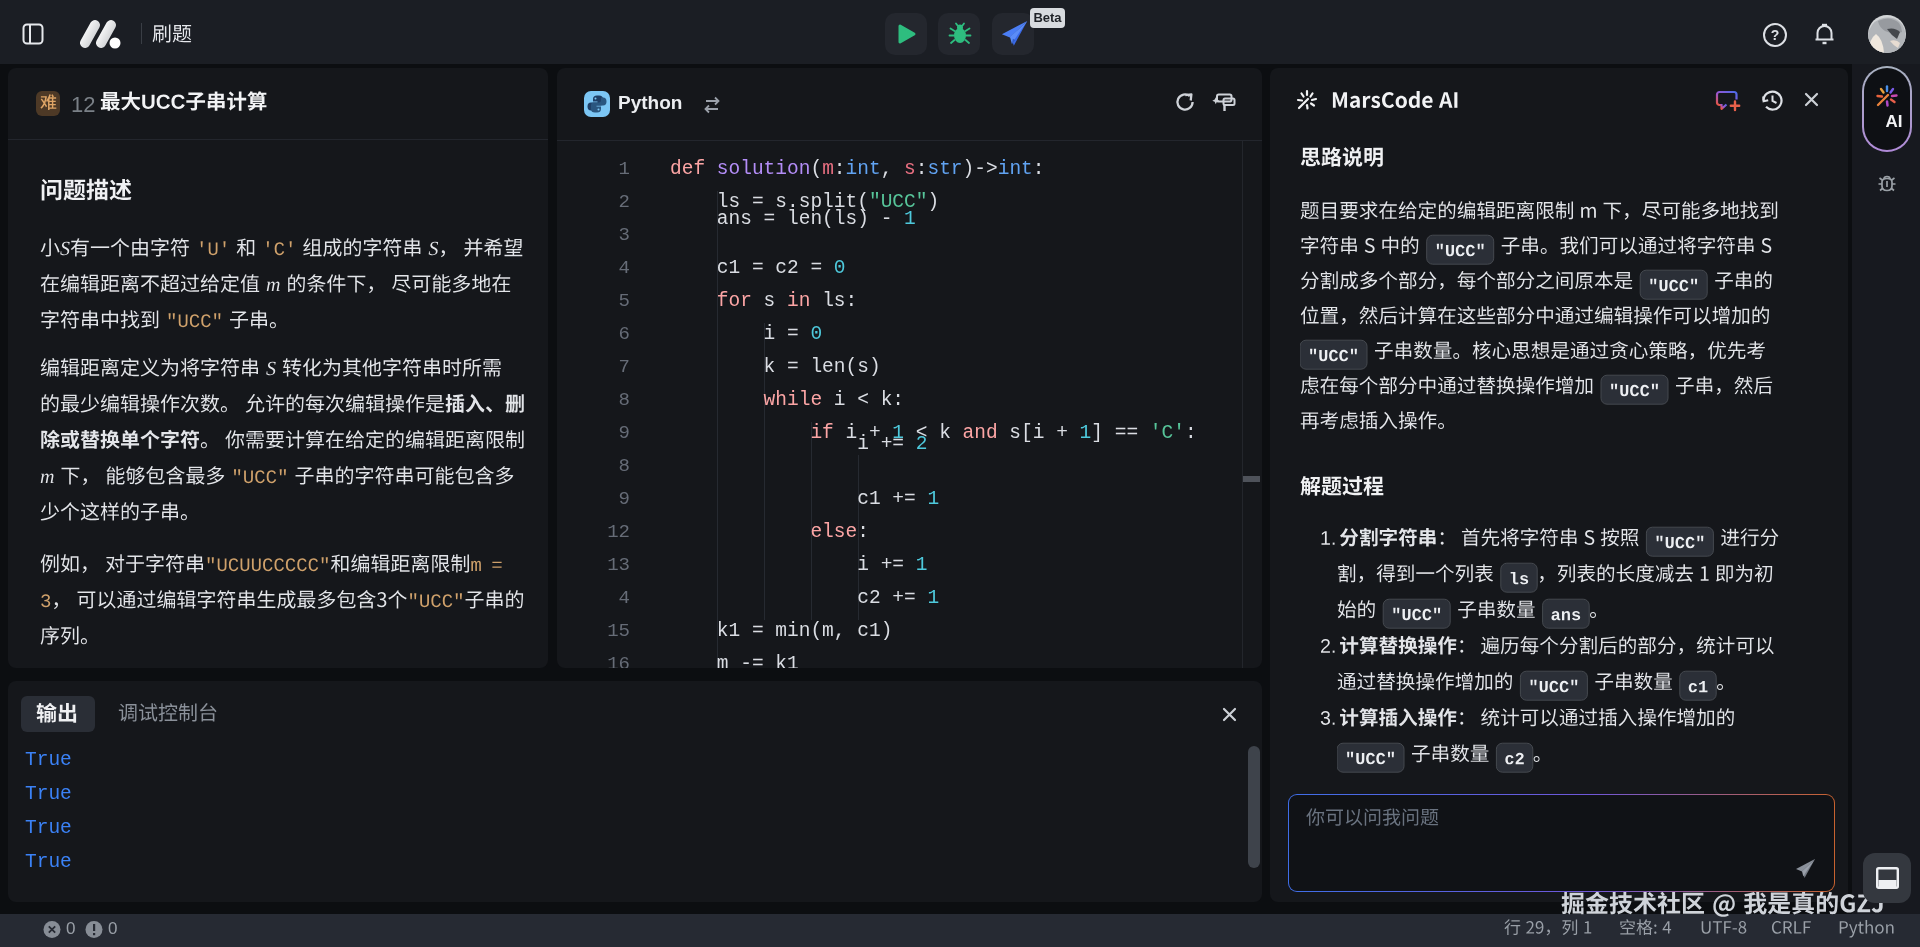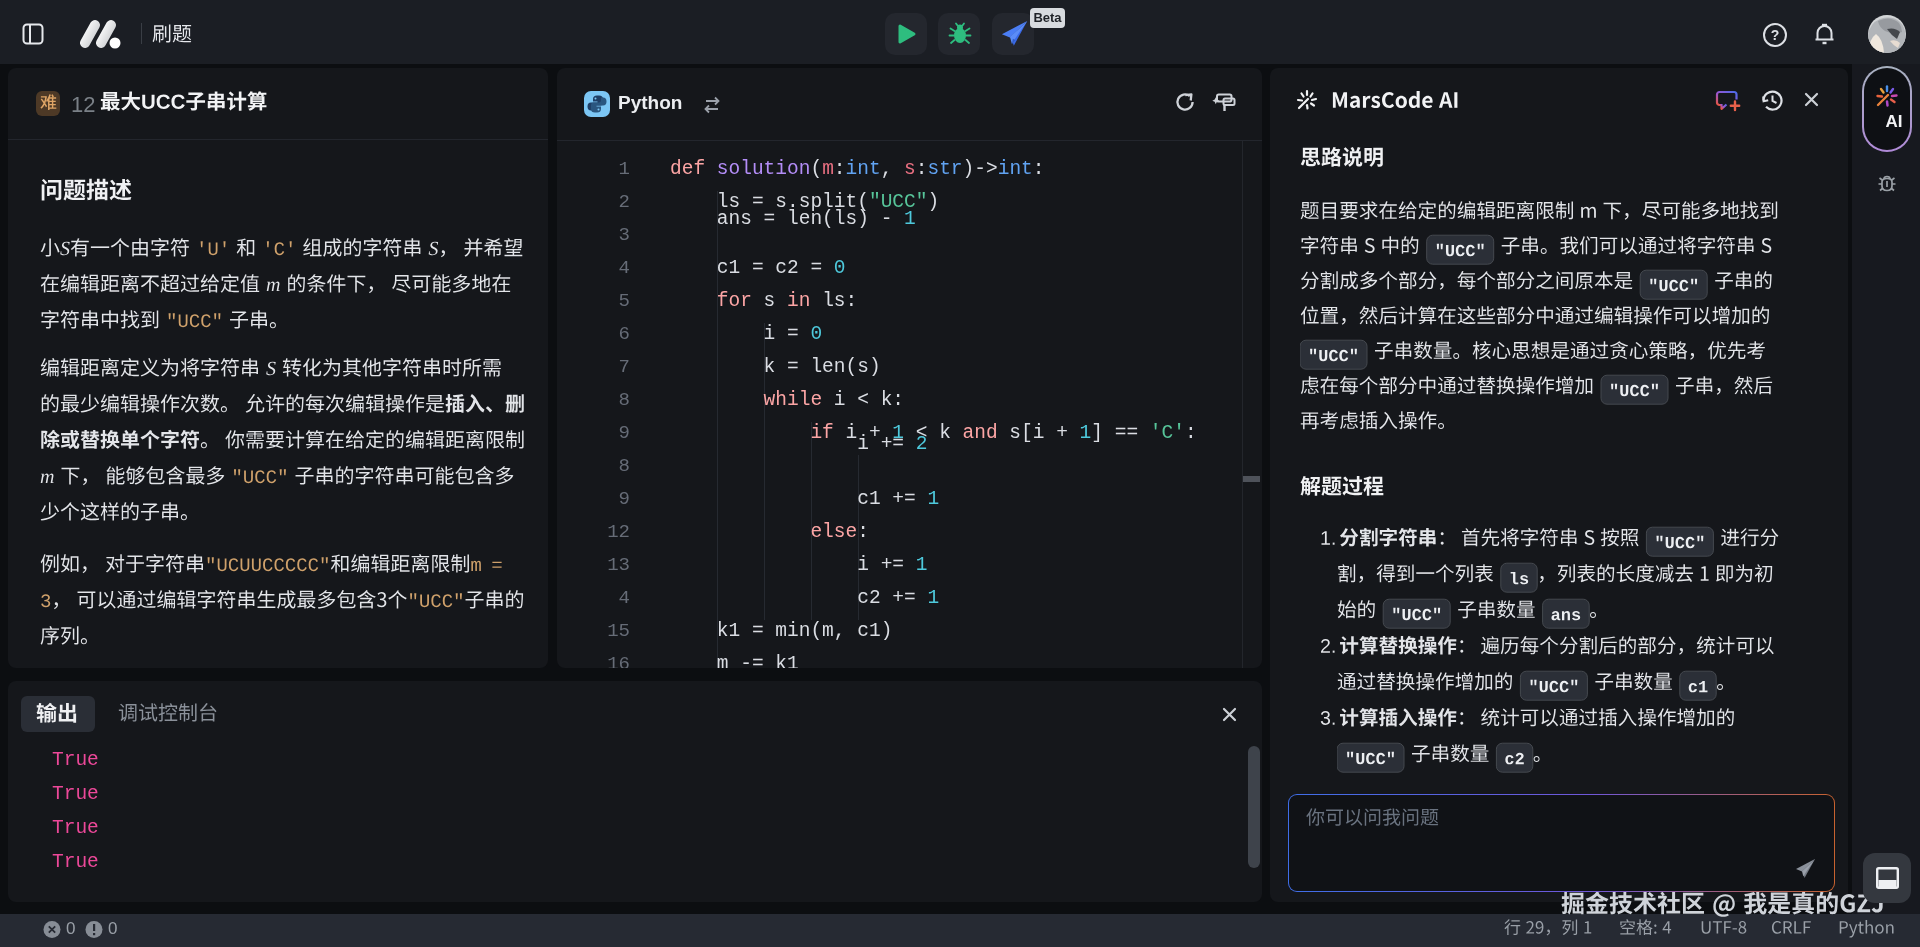--- a/index.html
+++ b/index.html
@@ -1,21 +1,21 @@
 <!DOCTYPE html>
 <html><head><meta charset="utf-8"><style>
 *{margin:0;padding:0;box-sizing:border-box}
 html,body{width:1920px;height:947px;overflow:hidden;background:#0c0e11;font-family:"Liberation Sans",sans-serif}
 .abs{position:absolute}
 .tl{position:absolute}
 .panel{position:absolute;background:#15171b;border-radius:8px;overflow:hidden}
 .codeline{position:absolute;left:670px;font-family:"Liberation Mono",monospace;font-size:19.5px;line-height:33px;white-space:pre;color:#dadde3}
 .lnum{position:absolute;left:558px;width:72px;text-align:right;font-family:"Liberation Mono",monospace;font-size:19px;line-height:33px;color:#666c77}
 .k{color:#fca5a5}.f{color:#b38df7}.p{color:#ea7082}.t{color:#61a3f2}.n{color:#4ec9dc}.s{color:#57c59a}
-.true{position:absolute;left:52px;font-family:"Liberation Mono",monospace;font-size:19.5px;color:#ec4899}
+.true{position:absolute;left:25px;font-family:"Liberation Mono",monospace;font-size:19.5px;color:#3b82f6}
 </style></head><body>
 <div class="abs" style="left:0;top:0;width:1920px;height:64px;background:#1b1e24"></div>
 <div class="abs" style="left:1852px;top:64px;width:68px;height:850px;background:#17191f"></div>
 <div class="panel" id="pL" style="left:8px;top:68px;width:540px;height:600px"></div>
 <div class="panel" style="left:557px;top:68px;width:705px;height:600px"></div>
 <div class="panel" style="left:8px;top:681px;width:1254px;height:221px"></div>
 <div class="panel" style="left:1270px;top:68px;width:578px;height:834px"></div>
 <div class="abs" style="left:0;top:914px;width:1920px;height:33px;background:#262a33"></div>
 <div class="abs" style="left:8px;top:139px;width:540px;height:1px;background:#23262d"></div>
 <div class="abs" style="left:557px;top:140px;width:705px;height:1px;background:#23262d"></div>

